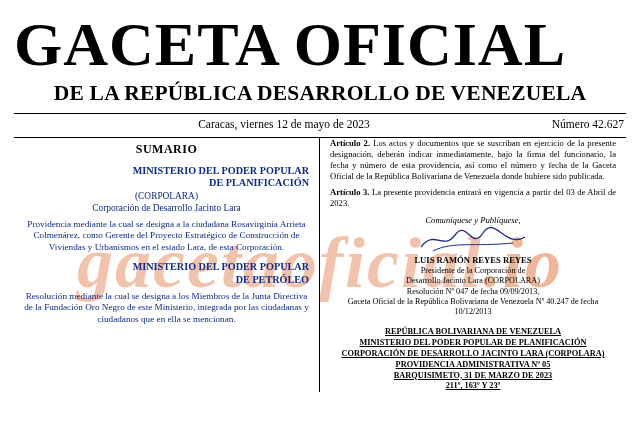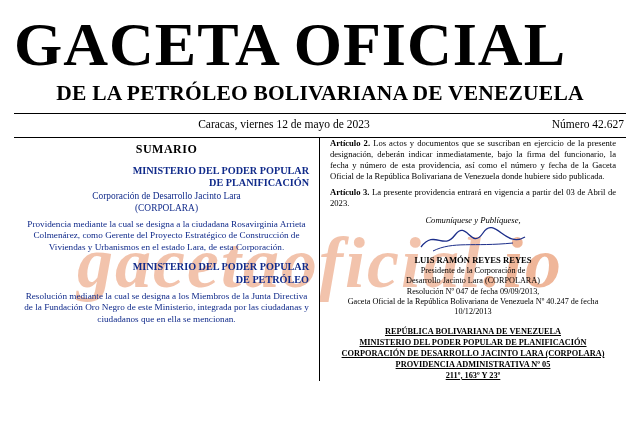--- a/index.html
+++ b/index.html
@@ -176,42 +176,42 @@
 <body>
 
 <div class="page">
 
   <div class="watermark">
     <span>gacetaoficial</span><span class="dot">.io</span>
   </div>
 
   <div class="content-layer">
     <div class="masthead-title">GACETA OFICIAL</div>
-    <div class="masthead-sub">DE LA PETRÓLEO BOLIVARIANA DE VENEZUELA</div>
+    <div class="masthead-sub">DE LA REPÚBLICA DESARROLLO DE VENEZUELA</div>
     <hr class="rule">
 
     <div class="issue-line">
       <div class="center">Caracas, viernes 12 de mayo de 2023</div>
       <div class="issue-right">Número 42.627</div>
     </div>
     <hr class="rule-thin">
 
     <div class="columns">
 
       <div class="col col-left">
         <div class="sumario">SUMARIO</div>
 
         <div>
           <div class="org">
             <div>MINISTERIO DEL PODER POPULAR</div>
             <div>DE PLANIFICACIÓN</div>
           </div>
           <div class="org-sub">
+            <div>(CORPOLARA)</div>
             <div>Corporación de Desarrollo Jacinto Lara</div>
-            <div>(CORPOLARA)</div>
           </div>
           <div class="para">Providencia mediante la cual se designa a la ciudadana Rosavirginia Arrieta Colmenárez, como Gerente del Proyecto Estratégico de Construcción de Viviendas y Urbanismos en el estado Lara, de esta Corporación.</div>
         </div>
 
         <div>
           <div class="org">
             <div>MINISTERIO DEL PODER POPULAR</div>
             <div>DE PETRÓLEO</div>
           </div>
           <div class="para">Resolución mediante la cual se designa a los Miembros de la Junta Directiva de la Fundación Oro Negro de este Ministerio, integrada por las ciudadanas y ciudadanos que en ella se mencionan.</div>
@@ -241,19 +241,20 @@
           <div>Desarrollo Jacinto Lara (CORPOLARA)</div>
           <div>Resolución Nº 047 de fecha 09/09/2013,</div>
           <div>Gaceta Oficial de la República Bolivariana de Venezuela Nº 40.247 de fecha 10/12/2013</div>
         </div>
 
         <div class="footer-block">
           <div>REPÚBLICA BOLIVARIANA DE VENEZUELA</div>
           <div>MINISTERIO DEL PODER POPULAR DE PLANIFICACIÓN</div>
           <div>CORPORACIÓN DE DESARROLLO JACINTO LARA (CORPOLARA)</div>
           <div>PROVIDENCIA ADMINISTRATIVA Nº 05</div>
+          <div>BARQUISIMETO, 31 DE MARZO DE 2023</div>
           <div>211º, 163º Y 23º</div>
         </div>
       </div>
 
     </div>
   </div>
 </div>
 
 </body></html>

